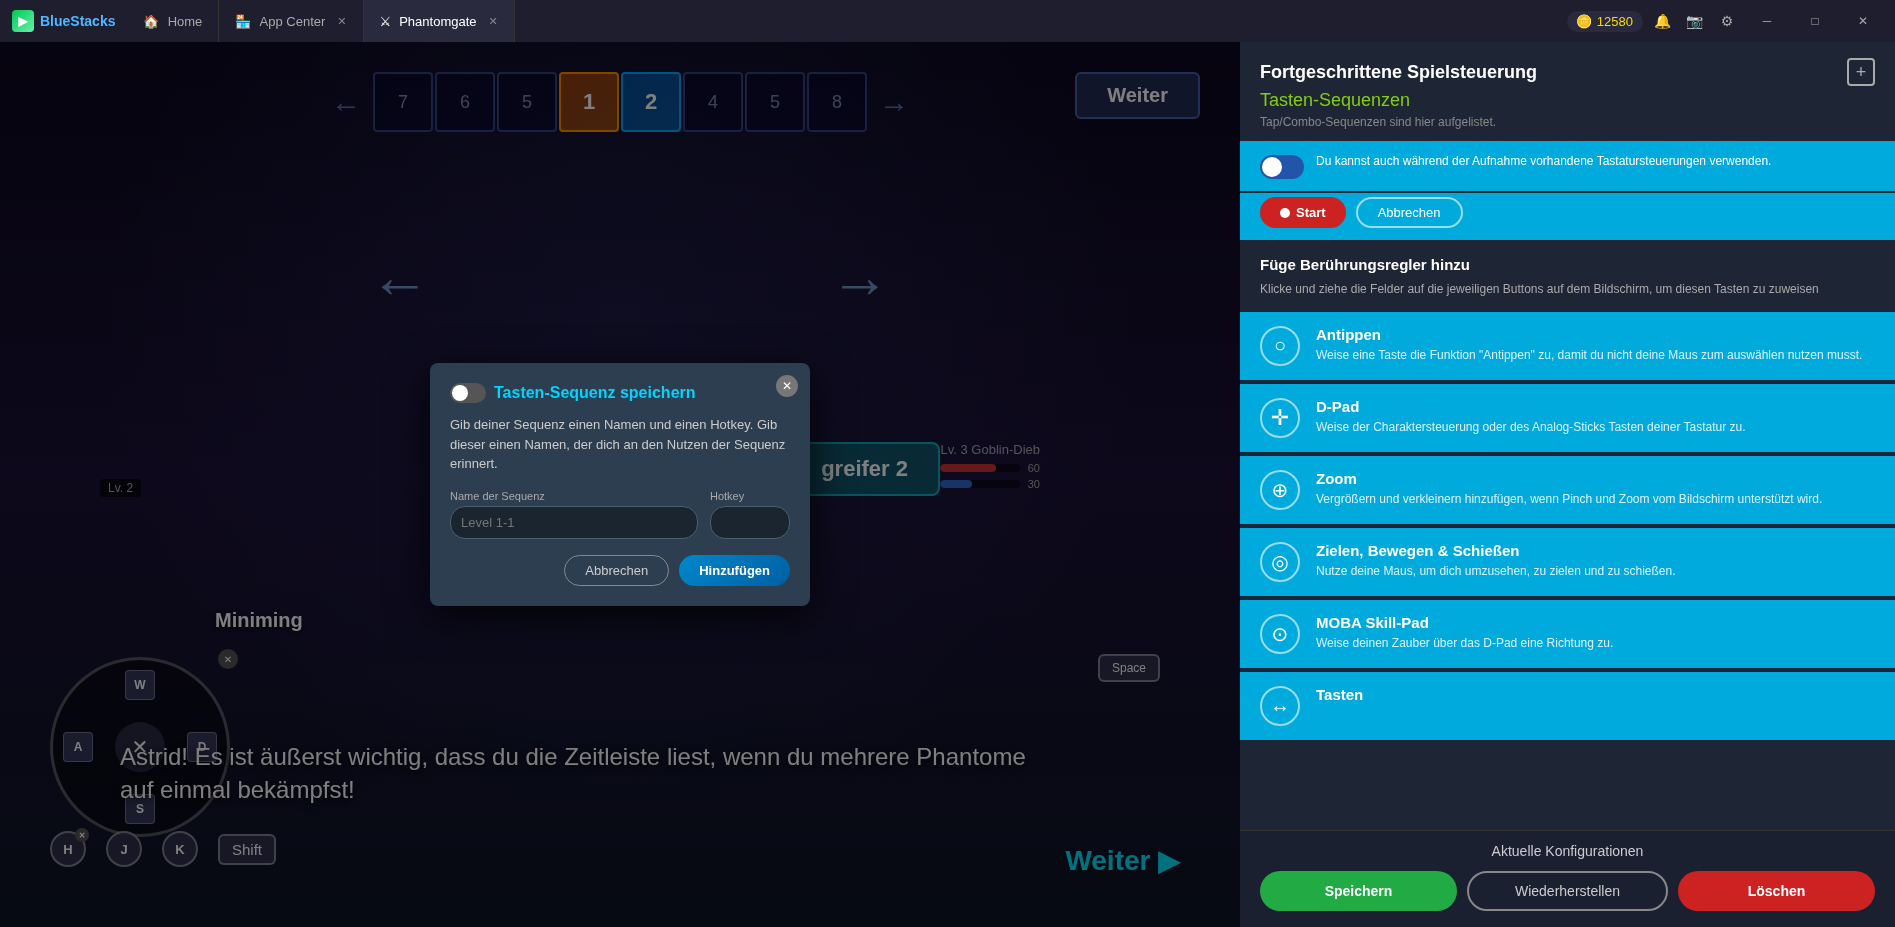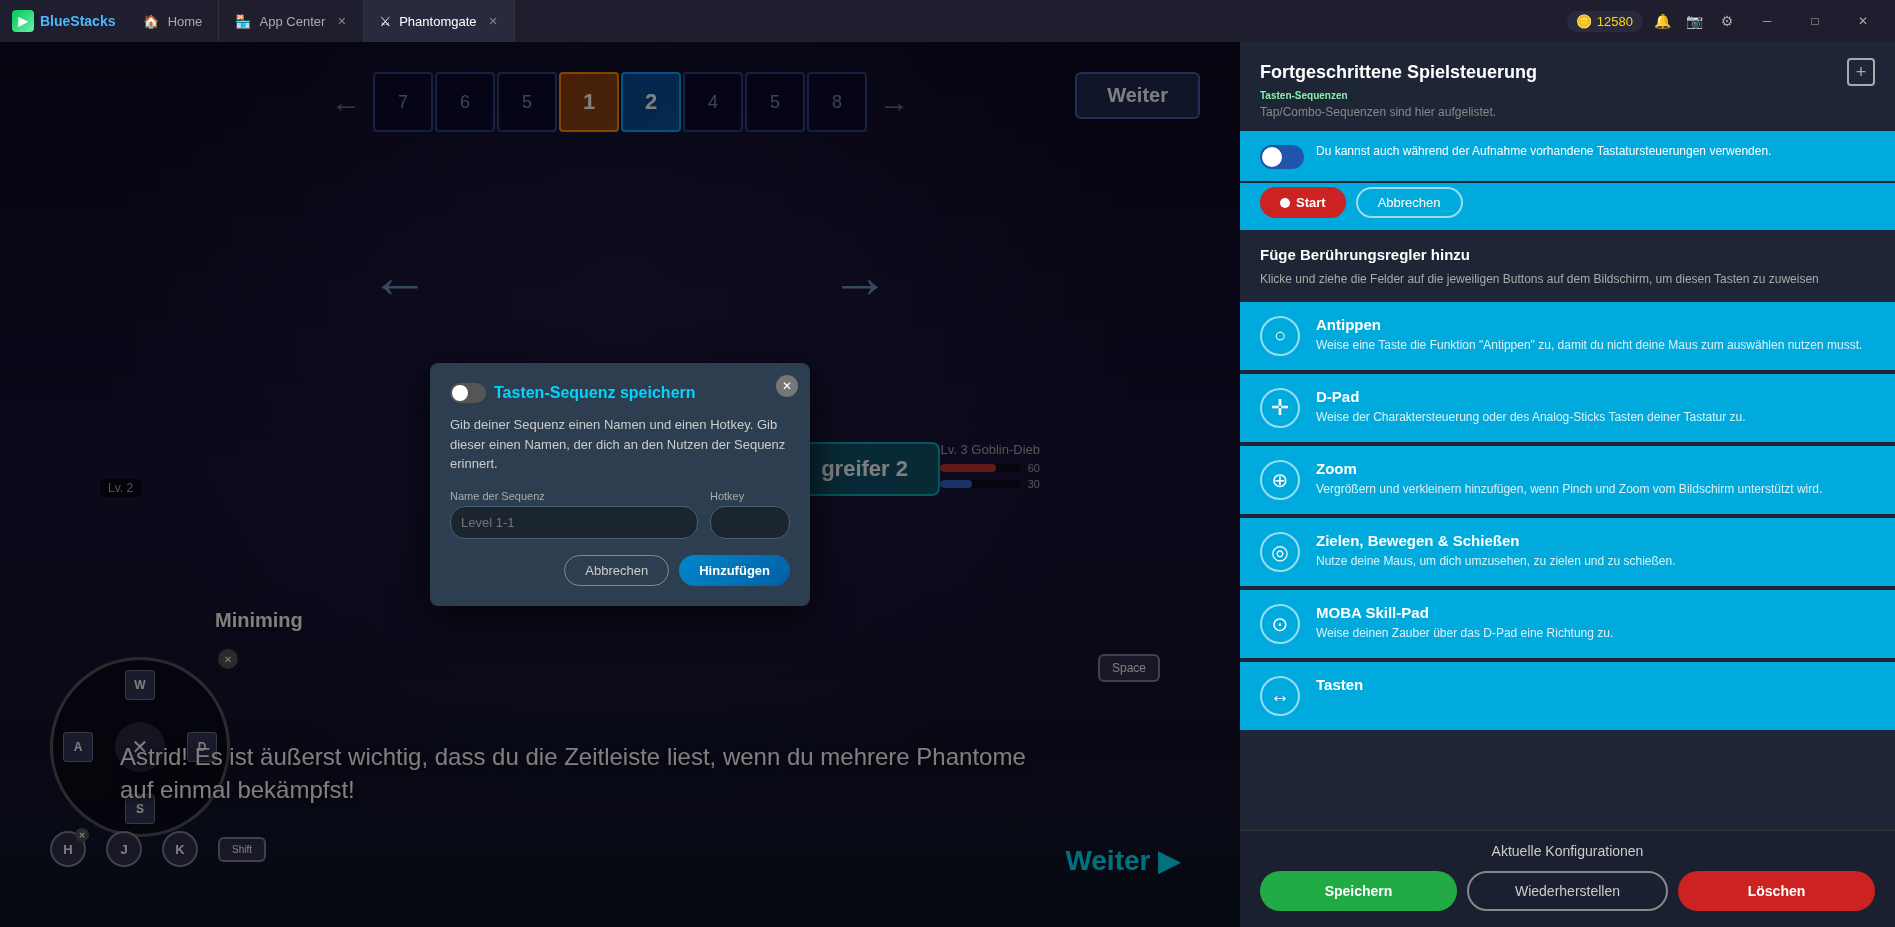--- a/index.html
+++ b/index.html
@@ -212,21 +212,21 @@
       width: 14px; height: 14px;
       background: #555;
       border-radius: 50%;
       display: flex; align-items: center; justify-content: center;
       font-size: 8px;
     }
     .shift-badge {
       background: rgba(50,50,80,0.9);
       border-radius: 6px;
       padding: 5px 12px;
-      color: white; font-size: 10px;
+      color: white; font-size: 15px;
       border: 2px solid rgba(255,255,255,0.4);
     }
 
     
     .bottom-text {
       position: absolute;
       bottom: 120px; left: 120px; right: 200px;
       color: white;
       font-size: 24px;
       line-height: 1.4;
@@ -741,21 +741,21 @@
 </div>
 
 <div class="right-panel">
   <div class="panel-header">
     <span class="panel-title">Fortgeschrittene Spielsteuerung</span>
     <div class="panel-add-btn">
       <span>+</span>
     </div>
   </div>
 
-  <div style="padding:0 20px 4px;font-size:10px;color:#86efac;font-weight:bold;">Tasten-Sequenzen</div>
+  <div style="padding:0 20px 4px;font-size:18px;color:#84cc16;font-weight:normal;">Tasten-Sequenzen</div>
   <div class="panel-subtitle">Tap/Combo-Sequenzen sind hier aufgelistet.</div>
 
   <div class="toggle-section">
     <div class="toggle-switch">
       <div class="knob"></div>
     </div>
     <span class="toggle-text">Du kannst auch während der Aufnahme vorhandene Tastatursteuerungen verwenden.</span>
   </div>
 
   <div class="panel-action-row">

